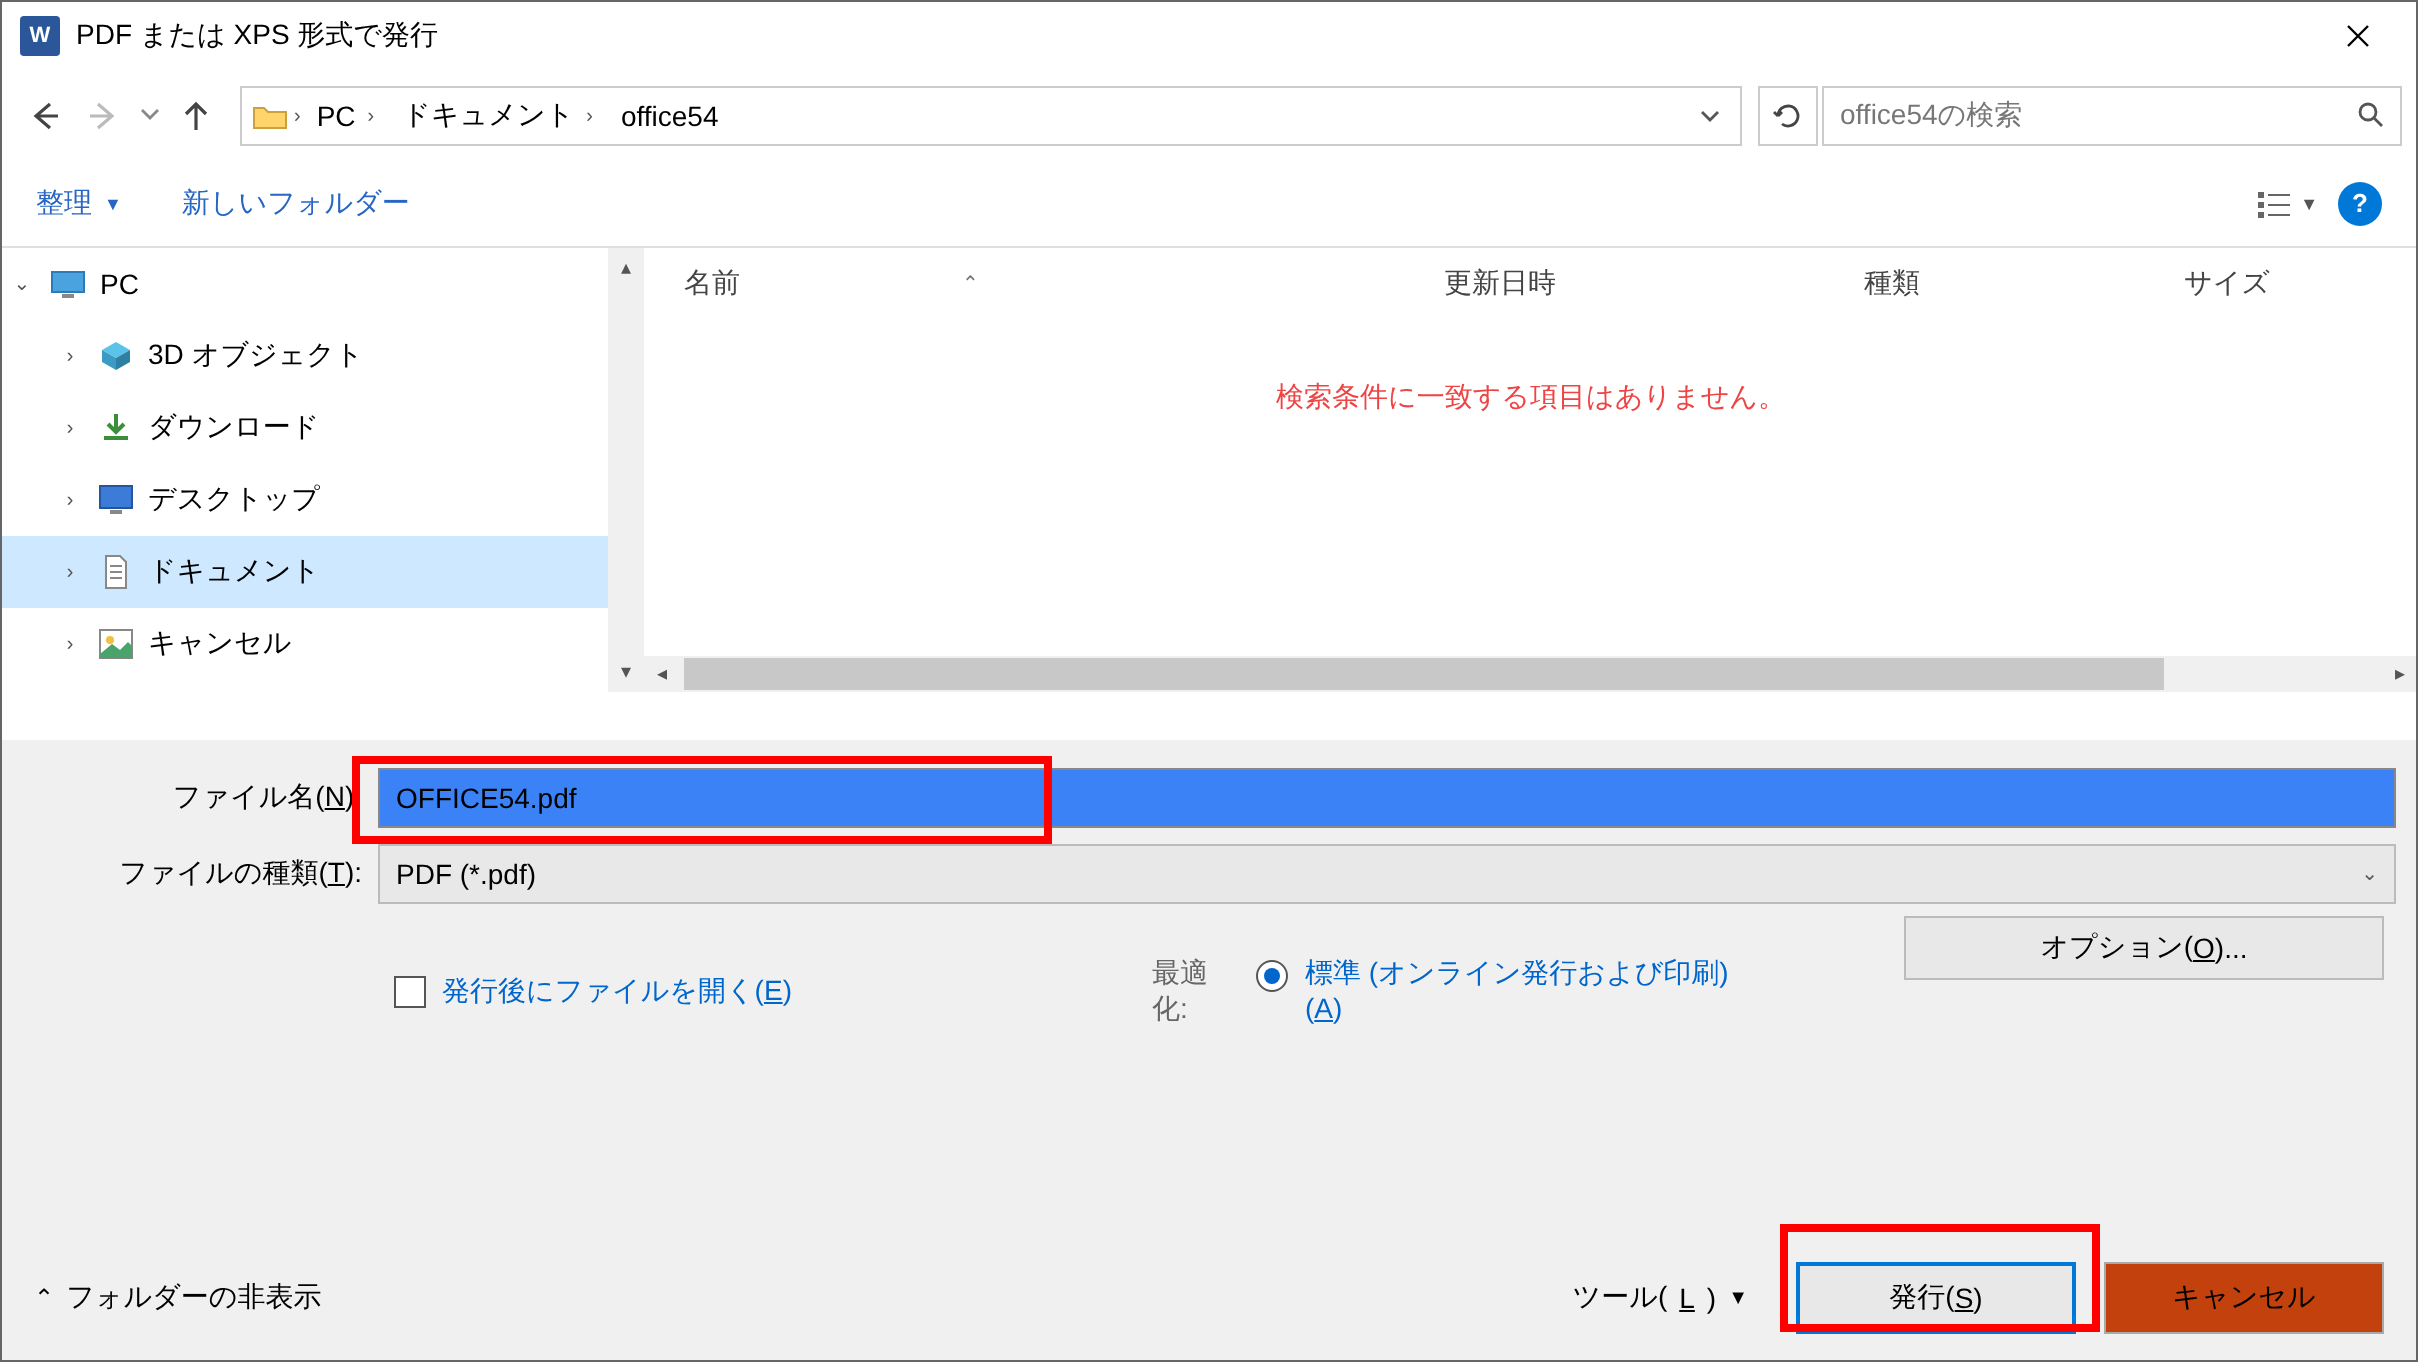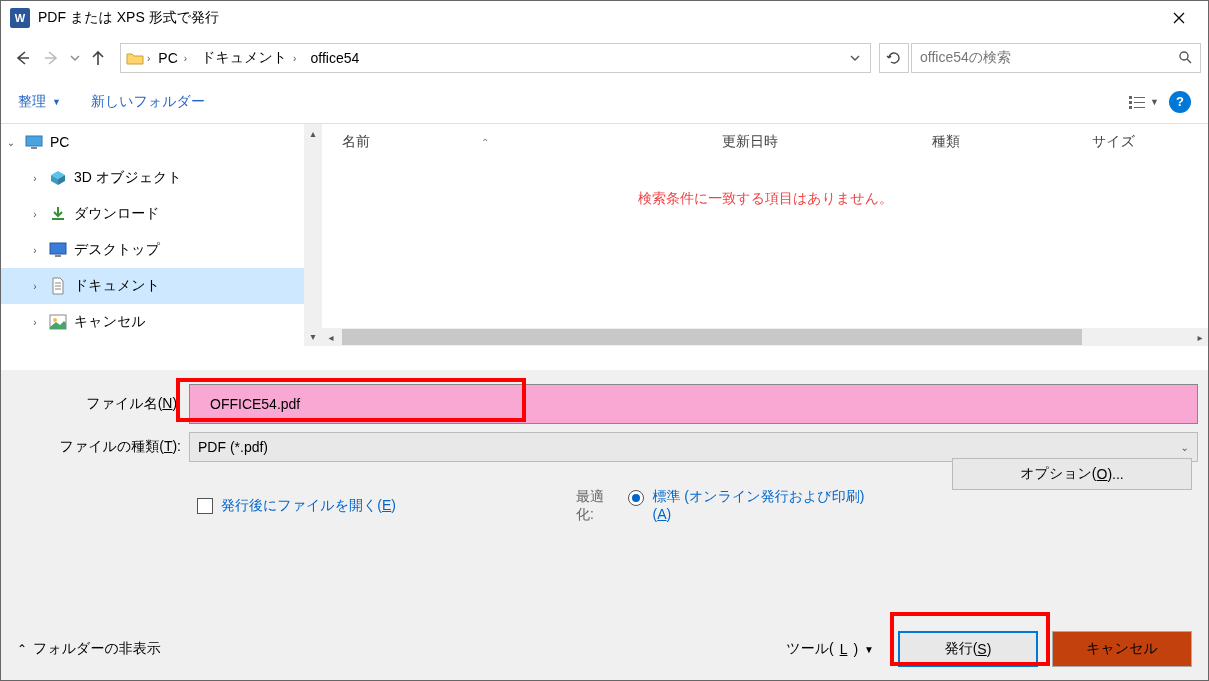--- a/index.html
+++ b/index.html
@@ -58,21 +58,21 @@
   .hscroll { margin-top: auto; height: 18px; background: #f0f0f0; display: flex; align-items: center; }
   .hscroll .track { flex: 1; height: 16px; background: #f0f0f0; margin: 0 18px 0 2px; position: relative; }
   .hscroll .thumb { position: absolute; left: 0; top: 0; bottom: 0; width: 740px; background: #c8c8c8; }
   .hscroll .arrow { width: 18px; text-align: center; font-size: 10px; color: #555; }
 
   
   .bottom { background: #f0f0f0; padding: 14px 10px 10px 10px; position: absolute; left: 1px; right: 1px; bottom: 1px; top: 370px; }
   .field-row { display: flex; align-items: center; margin-bottom: 8px; }
   .field-label { width: 178px; text-align: right; padding-right: 8px; }
   .field-label .u { text-decoration: underline; }
-  .filename-input { flex: 1; height: 40px; border: 1px solid #888; background: #f9a8d4; padding: 0 20px; font-size: 14px; }
+  .filename-input { flex: 1; height: 30px; border: 1px solid #888; background: #3b82f6; padding: 0 8px; font-size: 14px; }
   .filetype-select { flex: 1; height: 30px; border: 1px solid #bbb; background: #e8e8e8; padding: 0 8px; display: flex; align-items: center; }
   .filetype-select .dd { margin-left: auto; font-size: 10px; color: #555; }
 
   
   .red-box { position: absolute; border: 4px solid #ff0000; pointer-events: none; }
   .red-filename { left: 176px; top: 378px; width: 350px; height: 44px; }
   .red-publish { left: 890px; top: 612px; width: 160px; height: 54px; }
 
   .options-row { display: flex; padding: 18px 10px 0 186px; gap: 40px; }
   .checkbox-wrap { display: flex; align-items: center; gap: 8px; }

